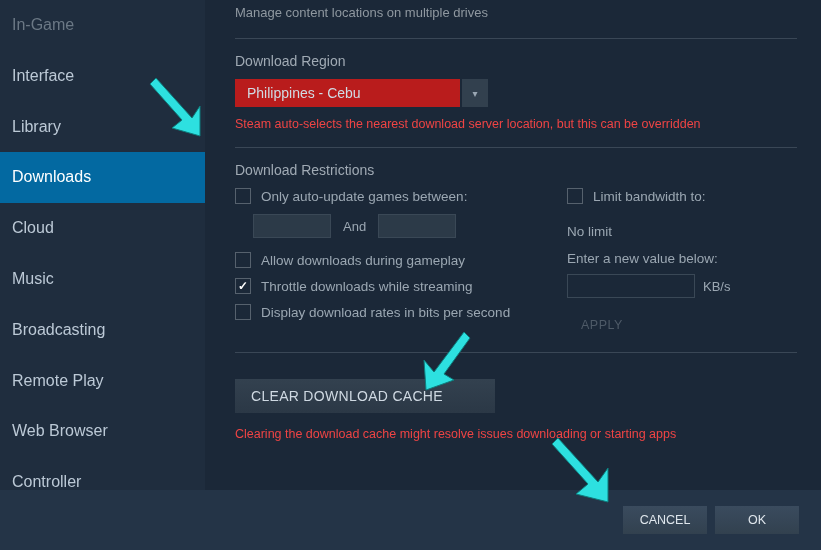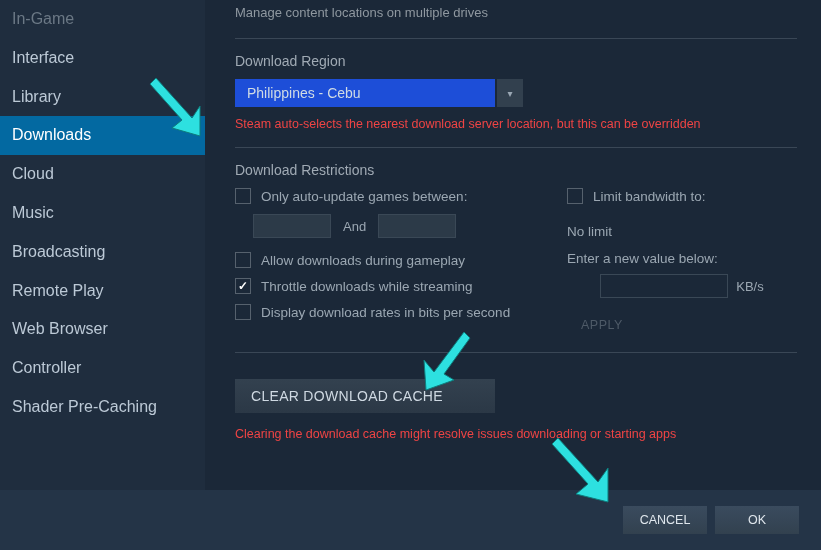--- a/index.html
+++ b/index.html
@@ -17,21 +17,21 @@
       display: flex;
       height: 490px;
     }
     .sidebar {
       width: 205px;
       background: #1f2d3e;
       padding-top: 0;
       flex-shrink: 0;
     }
     .sidebar-item {
-      padding: 9px 12px;
+      padding: 15px 12px;
       font-size: 16px;
       color: #bcc9d6;
       cursor: pointer;
       line-height: 1.3;
     }
     .sidebar-item.selected {
       background: #0369a1;
       color: #ffffff;
     }
     .content {
@@ -54,23 +54,23 @@
     .section-label {
       color: #a0aab4;
       font-size: 14px;
       margin-bottom: 10px;
     }
     .dropdown {
       display: flex;
       margin-bottom: 10px;
     }
     .dropdown-value {
-      background: #1d4ed8;
+      background: #b91c1c;
       padding: 6px 12px;
-      width: 260px;
+      width: 225px;
       color: #d0dbe4;
       font-size: 14px;
     }
     .dropdown-arrow {
       background: #32404e;
       width: 26px;
       display: flex;
       align-items: center;
       justify-content: center;
       margin-left: 2px;
@@ -134,21 +134,20 @@
     .right-label {
       font-size: 13.5px;
       color: #9ba7b2;
       margin-bottom: 12px;
     }
     .input-row {
       display: flex;
       align-items: center;
       gap: 8px;
       margin-bottom: 14px;
-      justify-content: center;
     }
     .kb-input {
       width: 128px;
       height: 24px;
       background: #1b2838;
       border: 1px solid #3a4856;
     }
     .kb-label { font-size: 13px; color: #9ba7b2; }
     .apply-btn {
       padding: 6px 14px;

